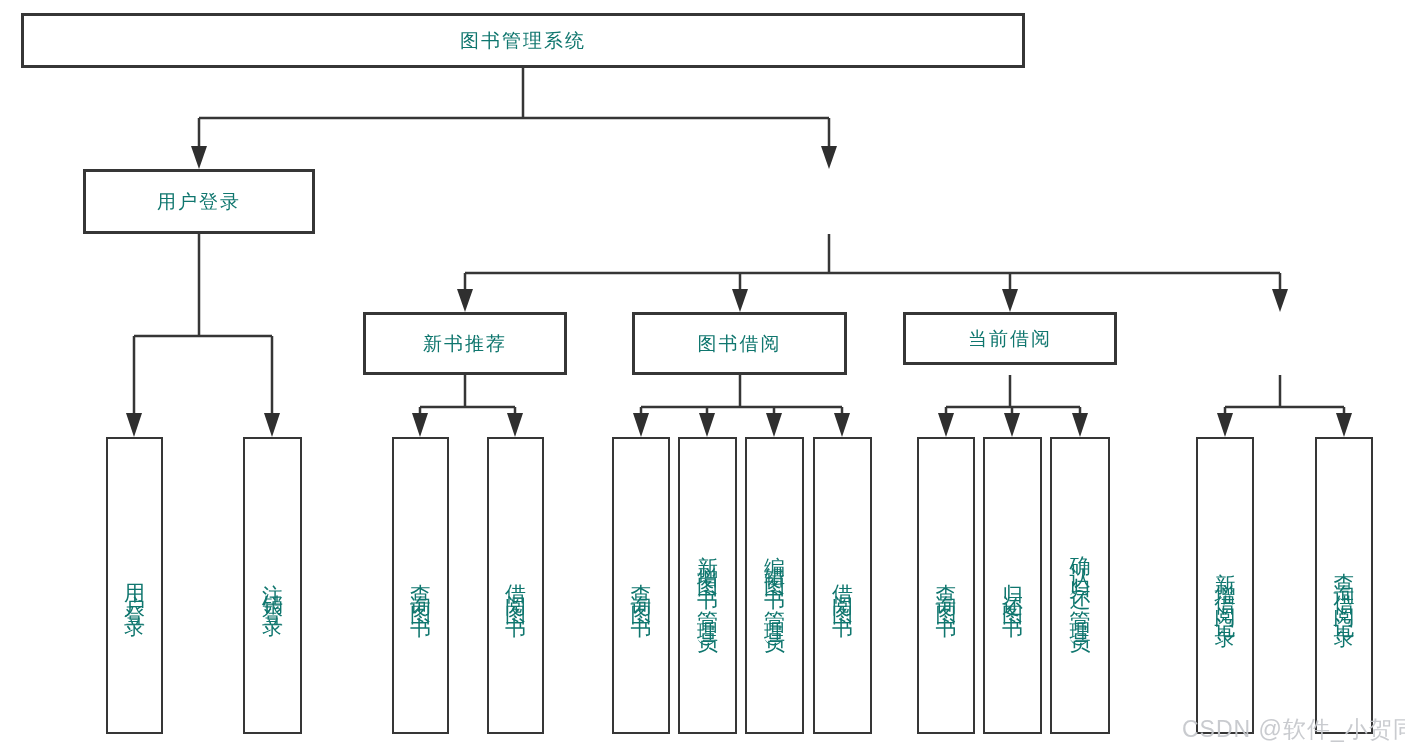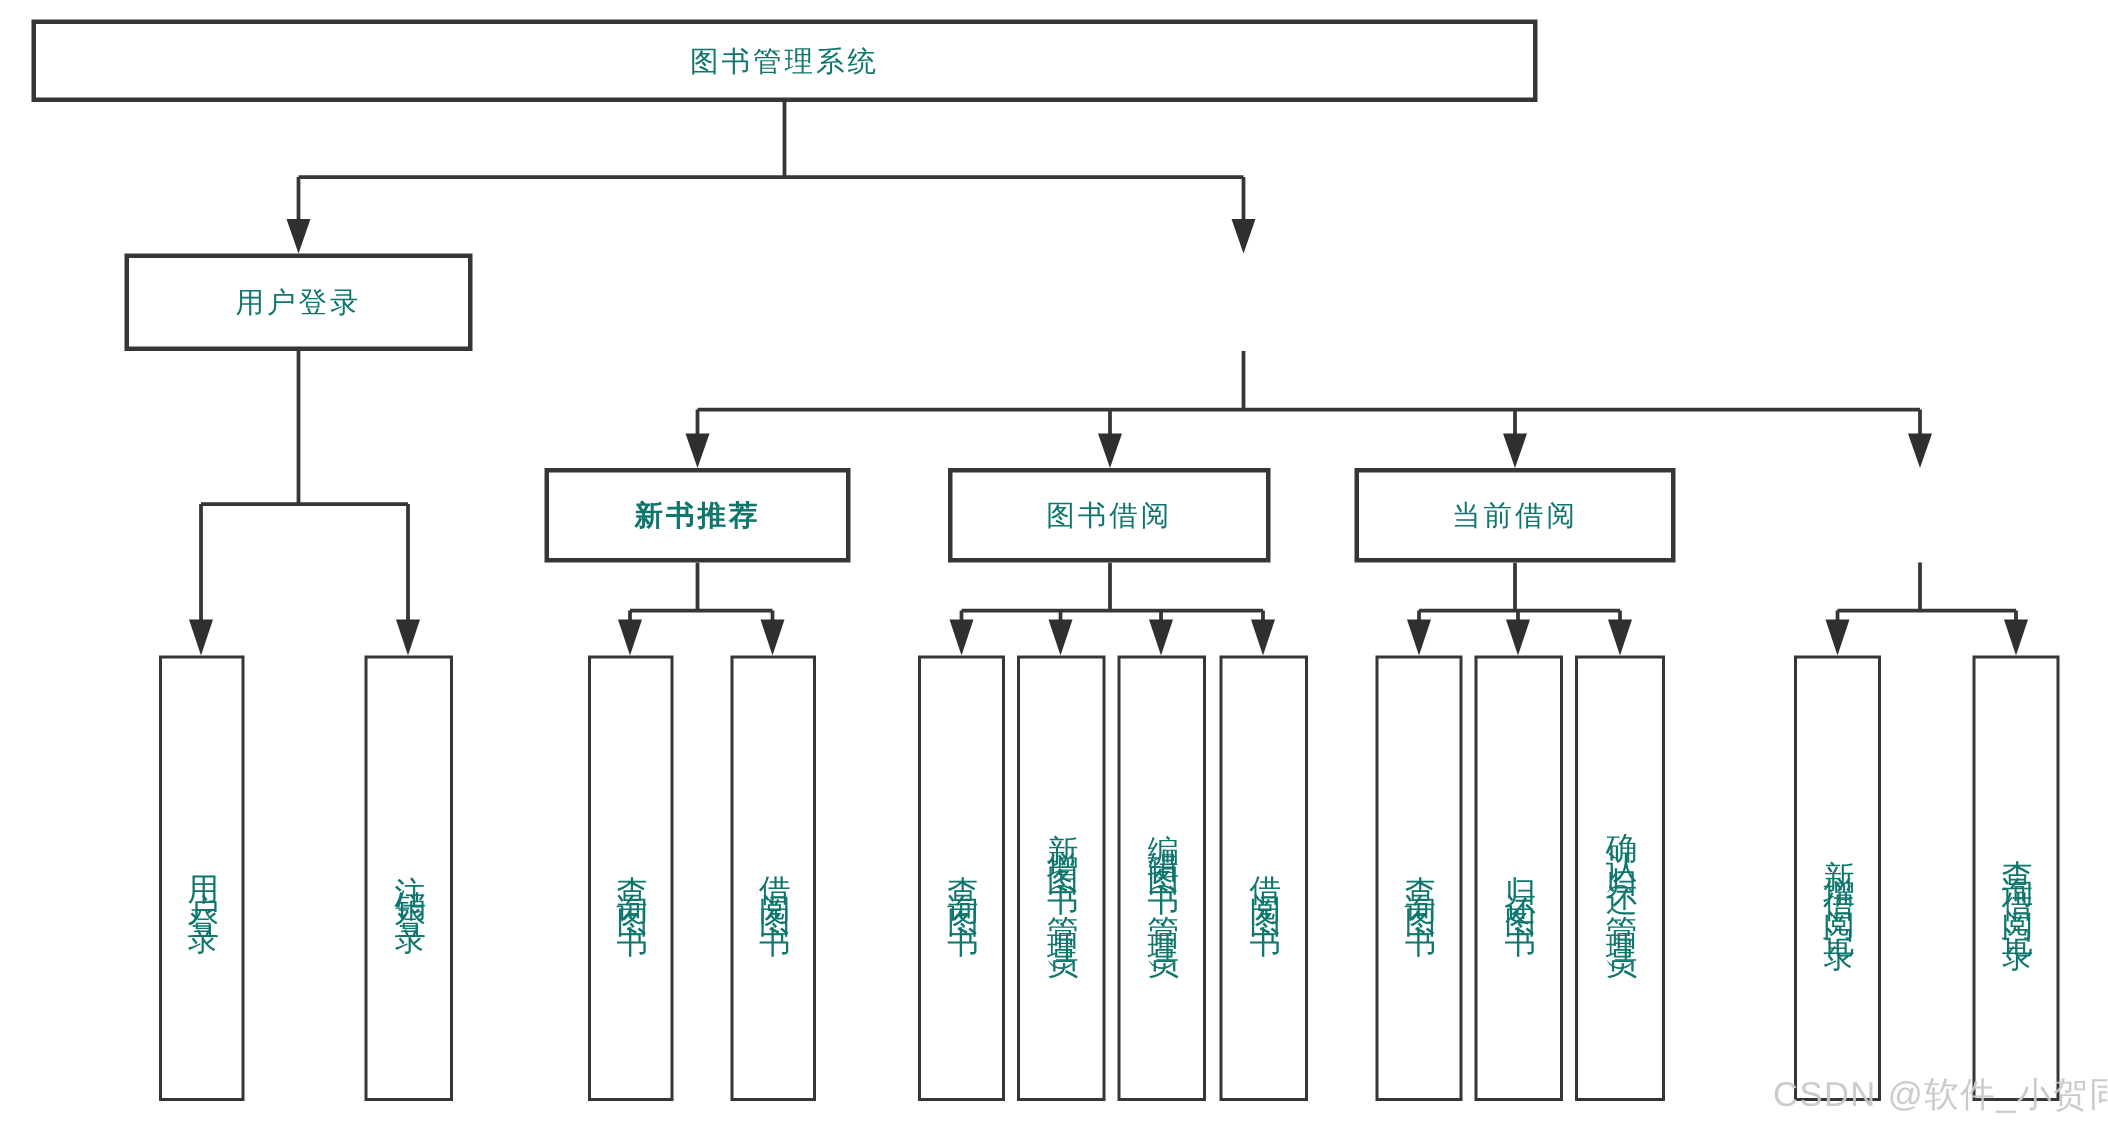--- a/index.html
+++ b/index.html
@@ -38,23 +38,23 @@
     font-size: 21px;
     letter-spacing: 11px;
     top: 437px;
     height: 297px;
     padding-top: 6px;
   }
   
   .b-root  { left: 21px;   top: 13px;  width: 1004px; height: 55px; }
   .b-user  { left: 83px;   top: 169px; width: 232px;  height: 65px; }
   .b-mgmt  { left: 712px;  top: 169px; width: 235px;  height: 65px; }
-  .b-new   { left: 363px;  top: 312px; width: 204px;  height: 63px; font-weight: bold; }
+  .b-new   { left: 363px;  top: 312px; width: 204px;  height: 63px; }
   .b-bor   { left: 632px;  top: 312px; width: 215px;  height: 63px; }
-  .b-cur   { left: 903px;  top: 312px; width: 214px;  height: 63px; }
+  .b-cur   { left: 903px;  top: 312px; width: 214px;  height: 53px; }
   .b-rec   { left: 1173px; top: 312px; width: 214px;  height: 63px; }
   
   .b-a1 { left: 106px;  width: 57px; }
   .b-a2 { left: 243px;  width: 59px; }
   .b-b1 { left: 392px;  width: 57px; }
   .b-b2 { left: 487px;  width: 57px; }
   .b-c1 { left: 612px;  width: 58px; }
   .b-c2 { left: 678px;  width: 59px; }
   .b-c3 { left: 745px;  width: 59px; }
   .b-c4 { left: 813px;  width: 59px; }

